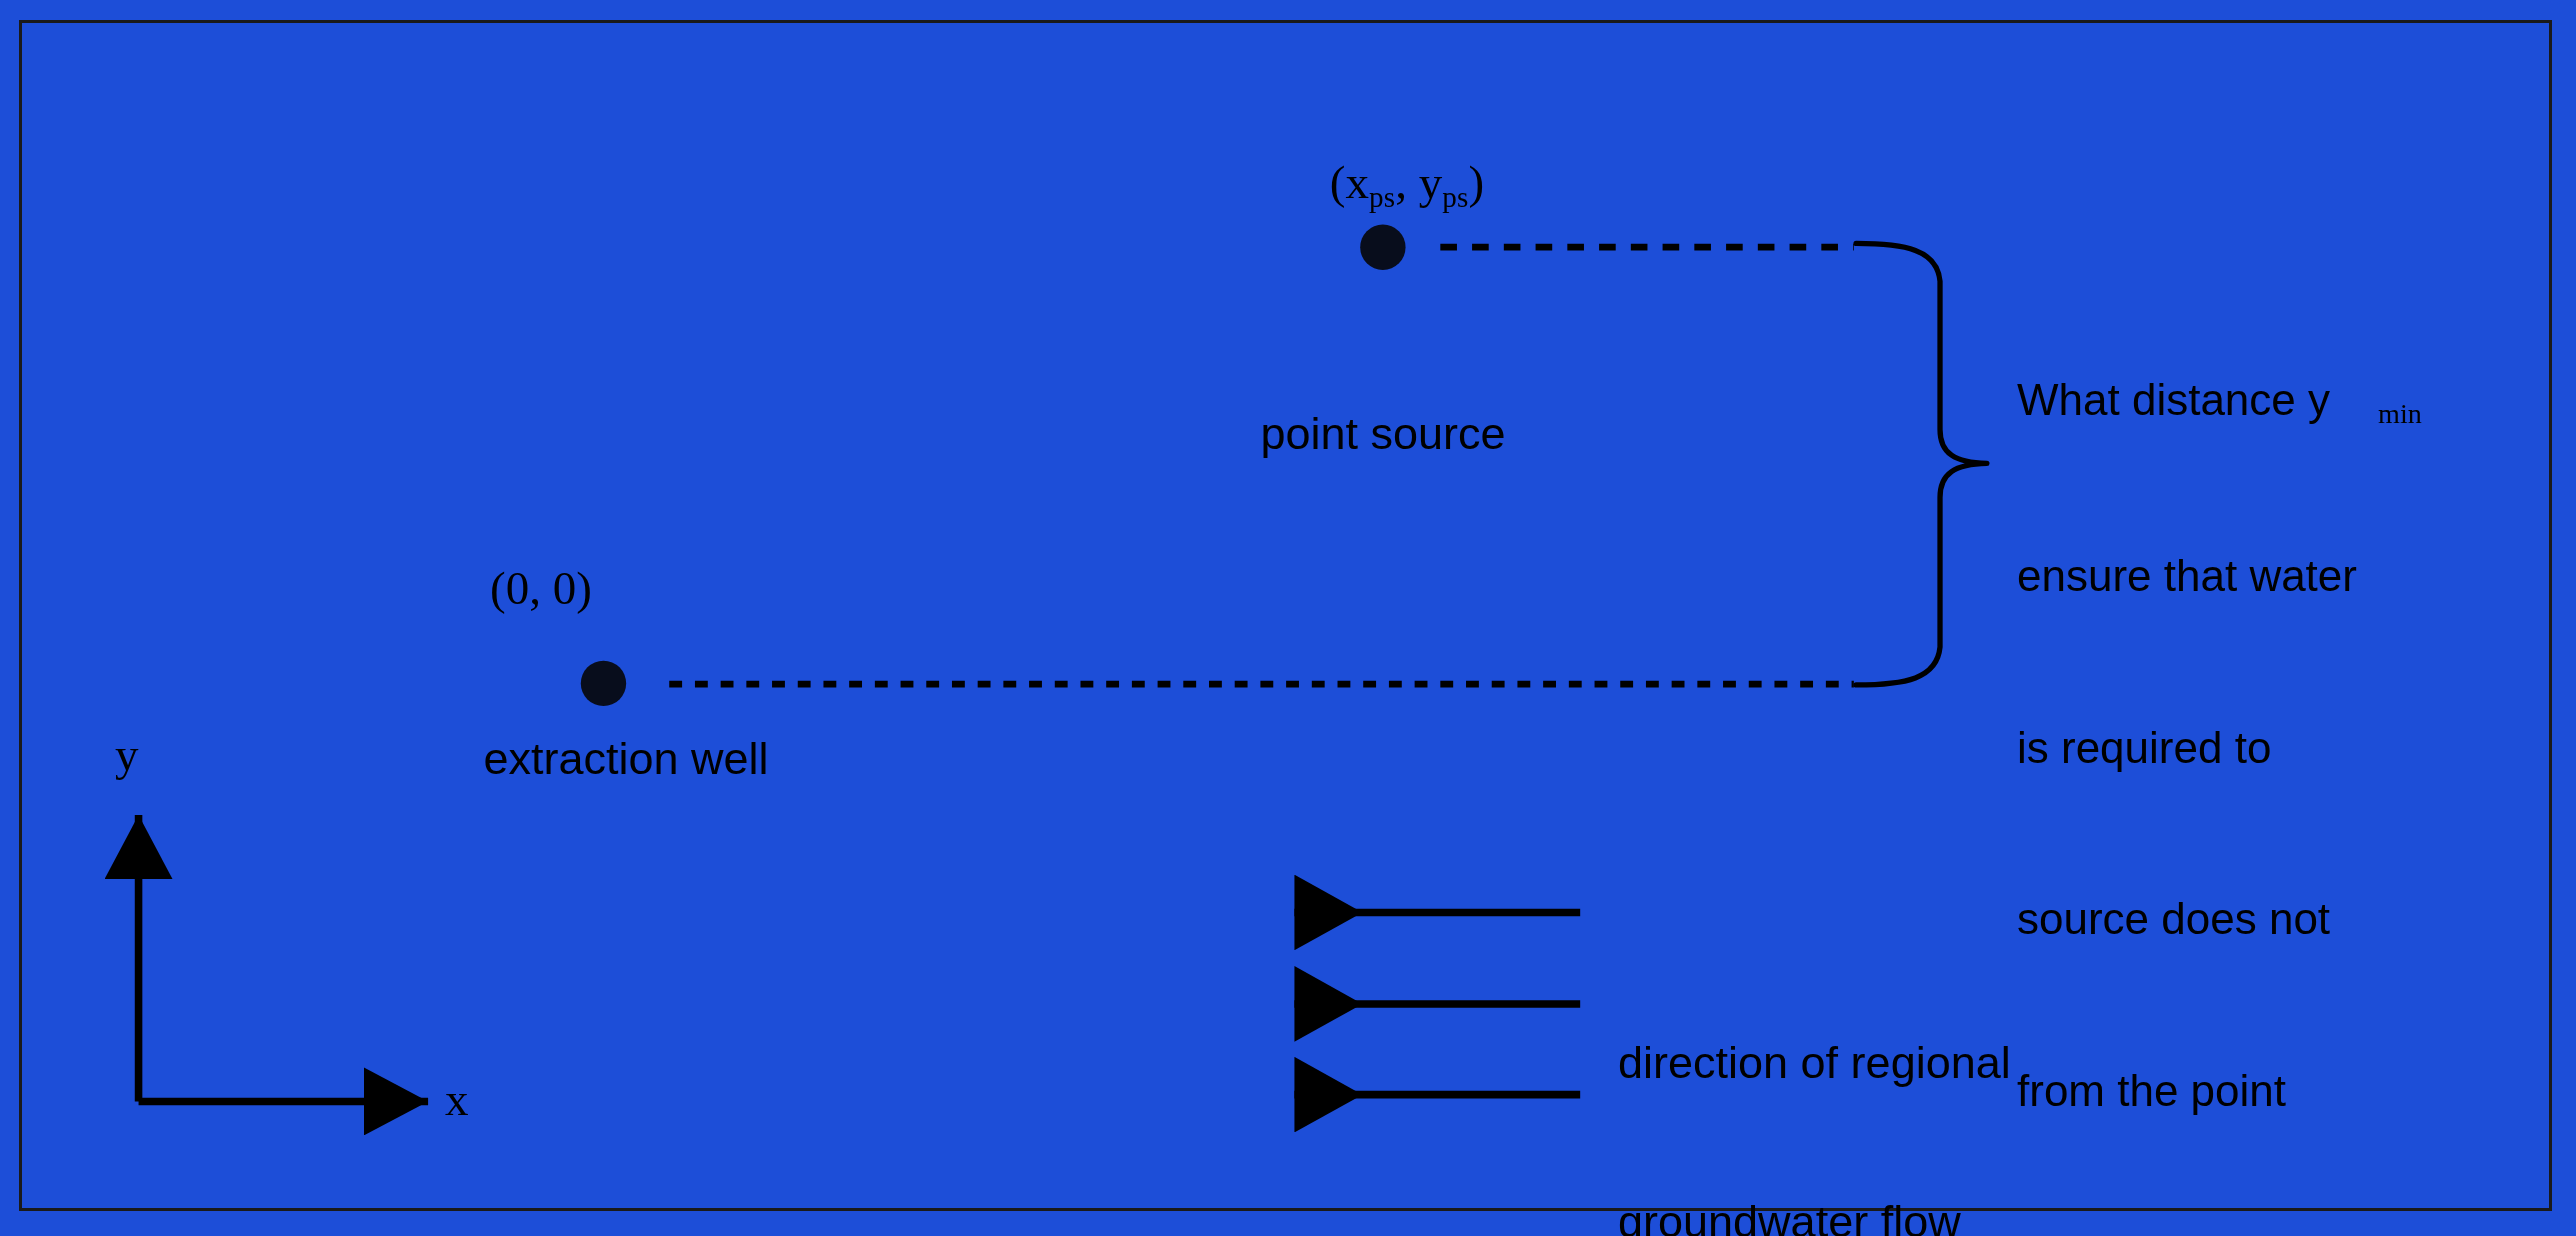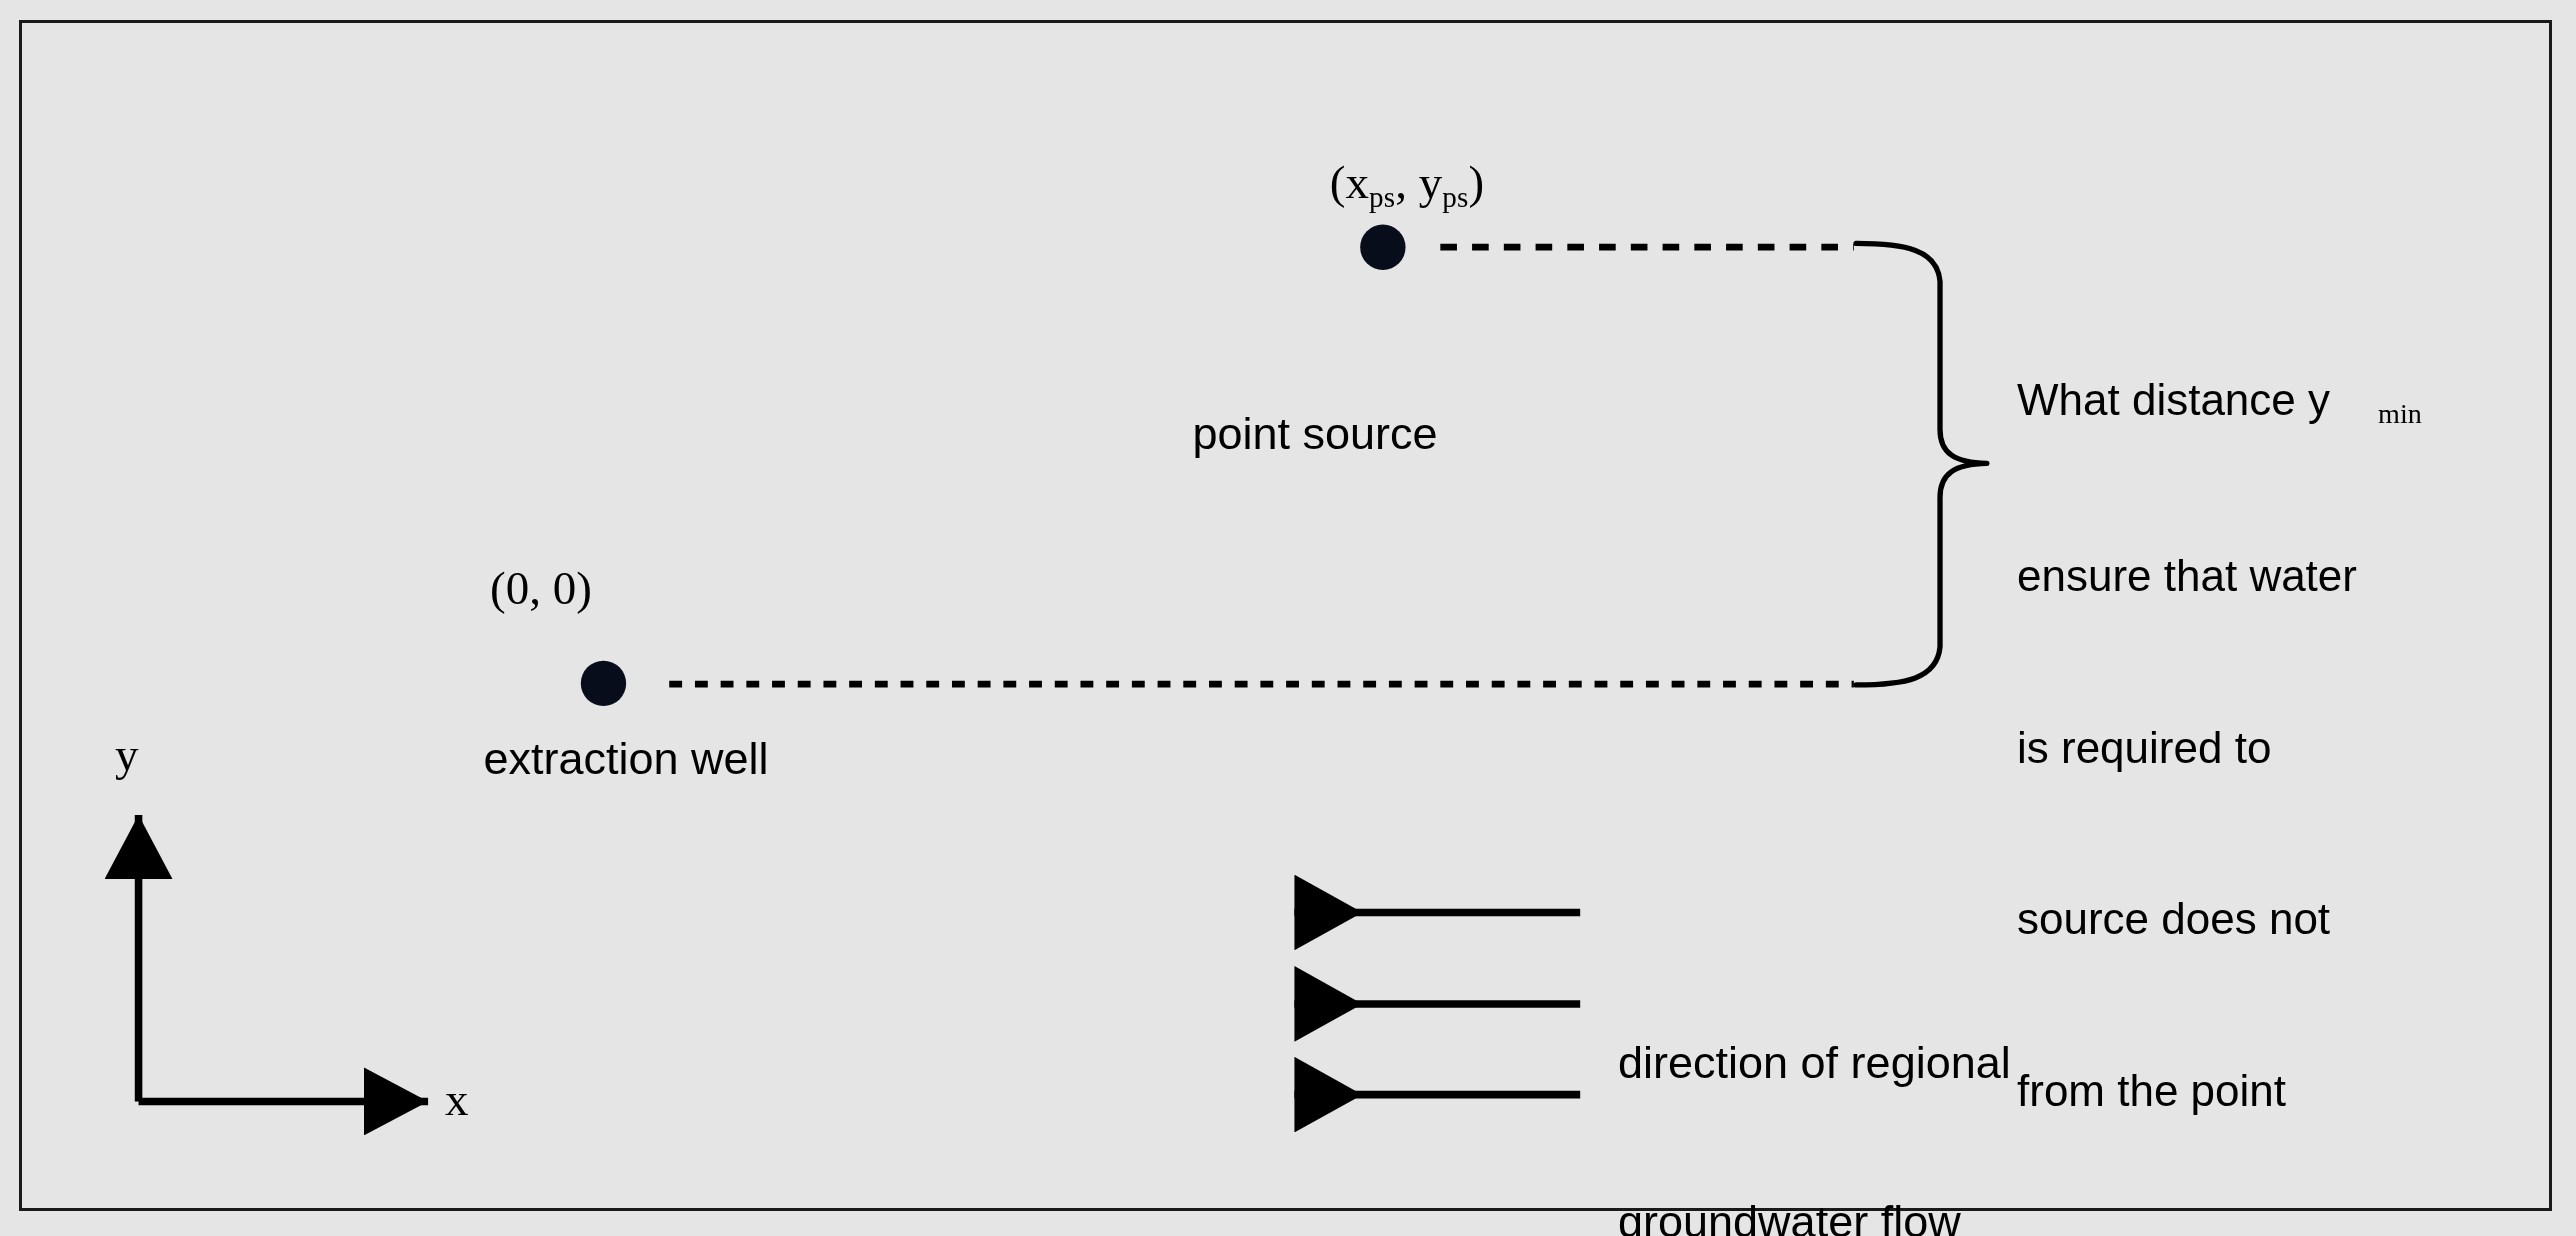--- a/index.html
+++ b/index.html
@@ -4,21 +4,21 @@
 <style>
   html, body {
     margin: 0;
     padding: 0;
     background: #ffffff;
   }
   #canvas {
     position: relative;
     width: 2576px;
     height: 1236px;
-    background: #e5e5e5;
+    background: #1d4ed8;
     overflow: hidden;
     font-family: "Liberation Sans", sans-serif;
   }
   #frame {
     position: absolute;
     left: 19px;
     top: 20.4px;
     width: 2533px;
     height: 1191px;
     border: 3.8px solid #1a1a1a;
@@ -116,21 +116,21 @@
     <line x1="2090" y1="1448" x2="1712" y2="1448" stroke="#000000" stroke-width="10" marker-end="url(#arrowLeft)"></line>
 
     <circle cx="1829" cy="327" r="30" fill="#080d1c"></circle>
     <circle cx="798" cy="904" r="30" fill="#080d1c"></circle>
   </svg>
 
   <div class="lbl serif coord-label" style="left:1270px; top:100px; width:227px; text-align:center;">
     <span>(x</span><sub>ps</sub><span>, y</span><sub>ps</sub><span>)</span>
   </div>
 
-  <div class="lbl sans desc-label" style="left:1088px; top:301px; width:454px;">
+  <div class="lbl sans desc-label" style="left:1156px; top:301px; width:454px;">
     <div>point source</div>
   </div>
 
   <div class="lbl serif coord-label" style="left:490px; top:561px; width:227px; text-align:left;">(0, 0)</div>
 
   <div class="lbl sans desc-label" style="left:399px; top:732px; width:454px;">extraction well</div>
 
   <div class="lbl serif axis-label" style="left:115px; top:727px;">y</div>
 
   <div class="lbl serif axis-label" style="left:445px; top:1072px;">x</div>

